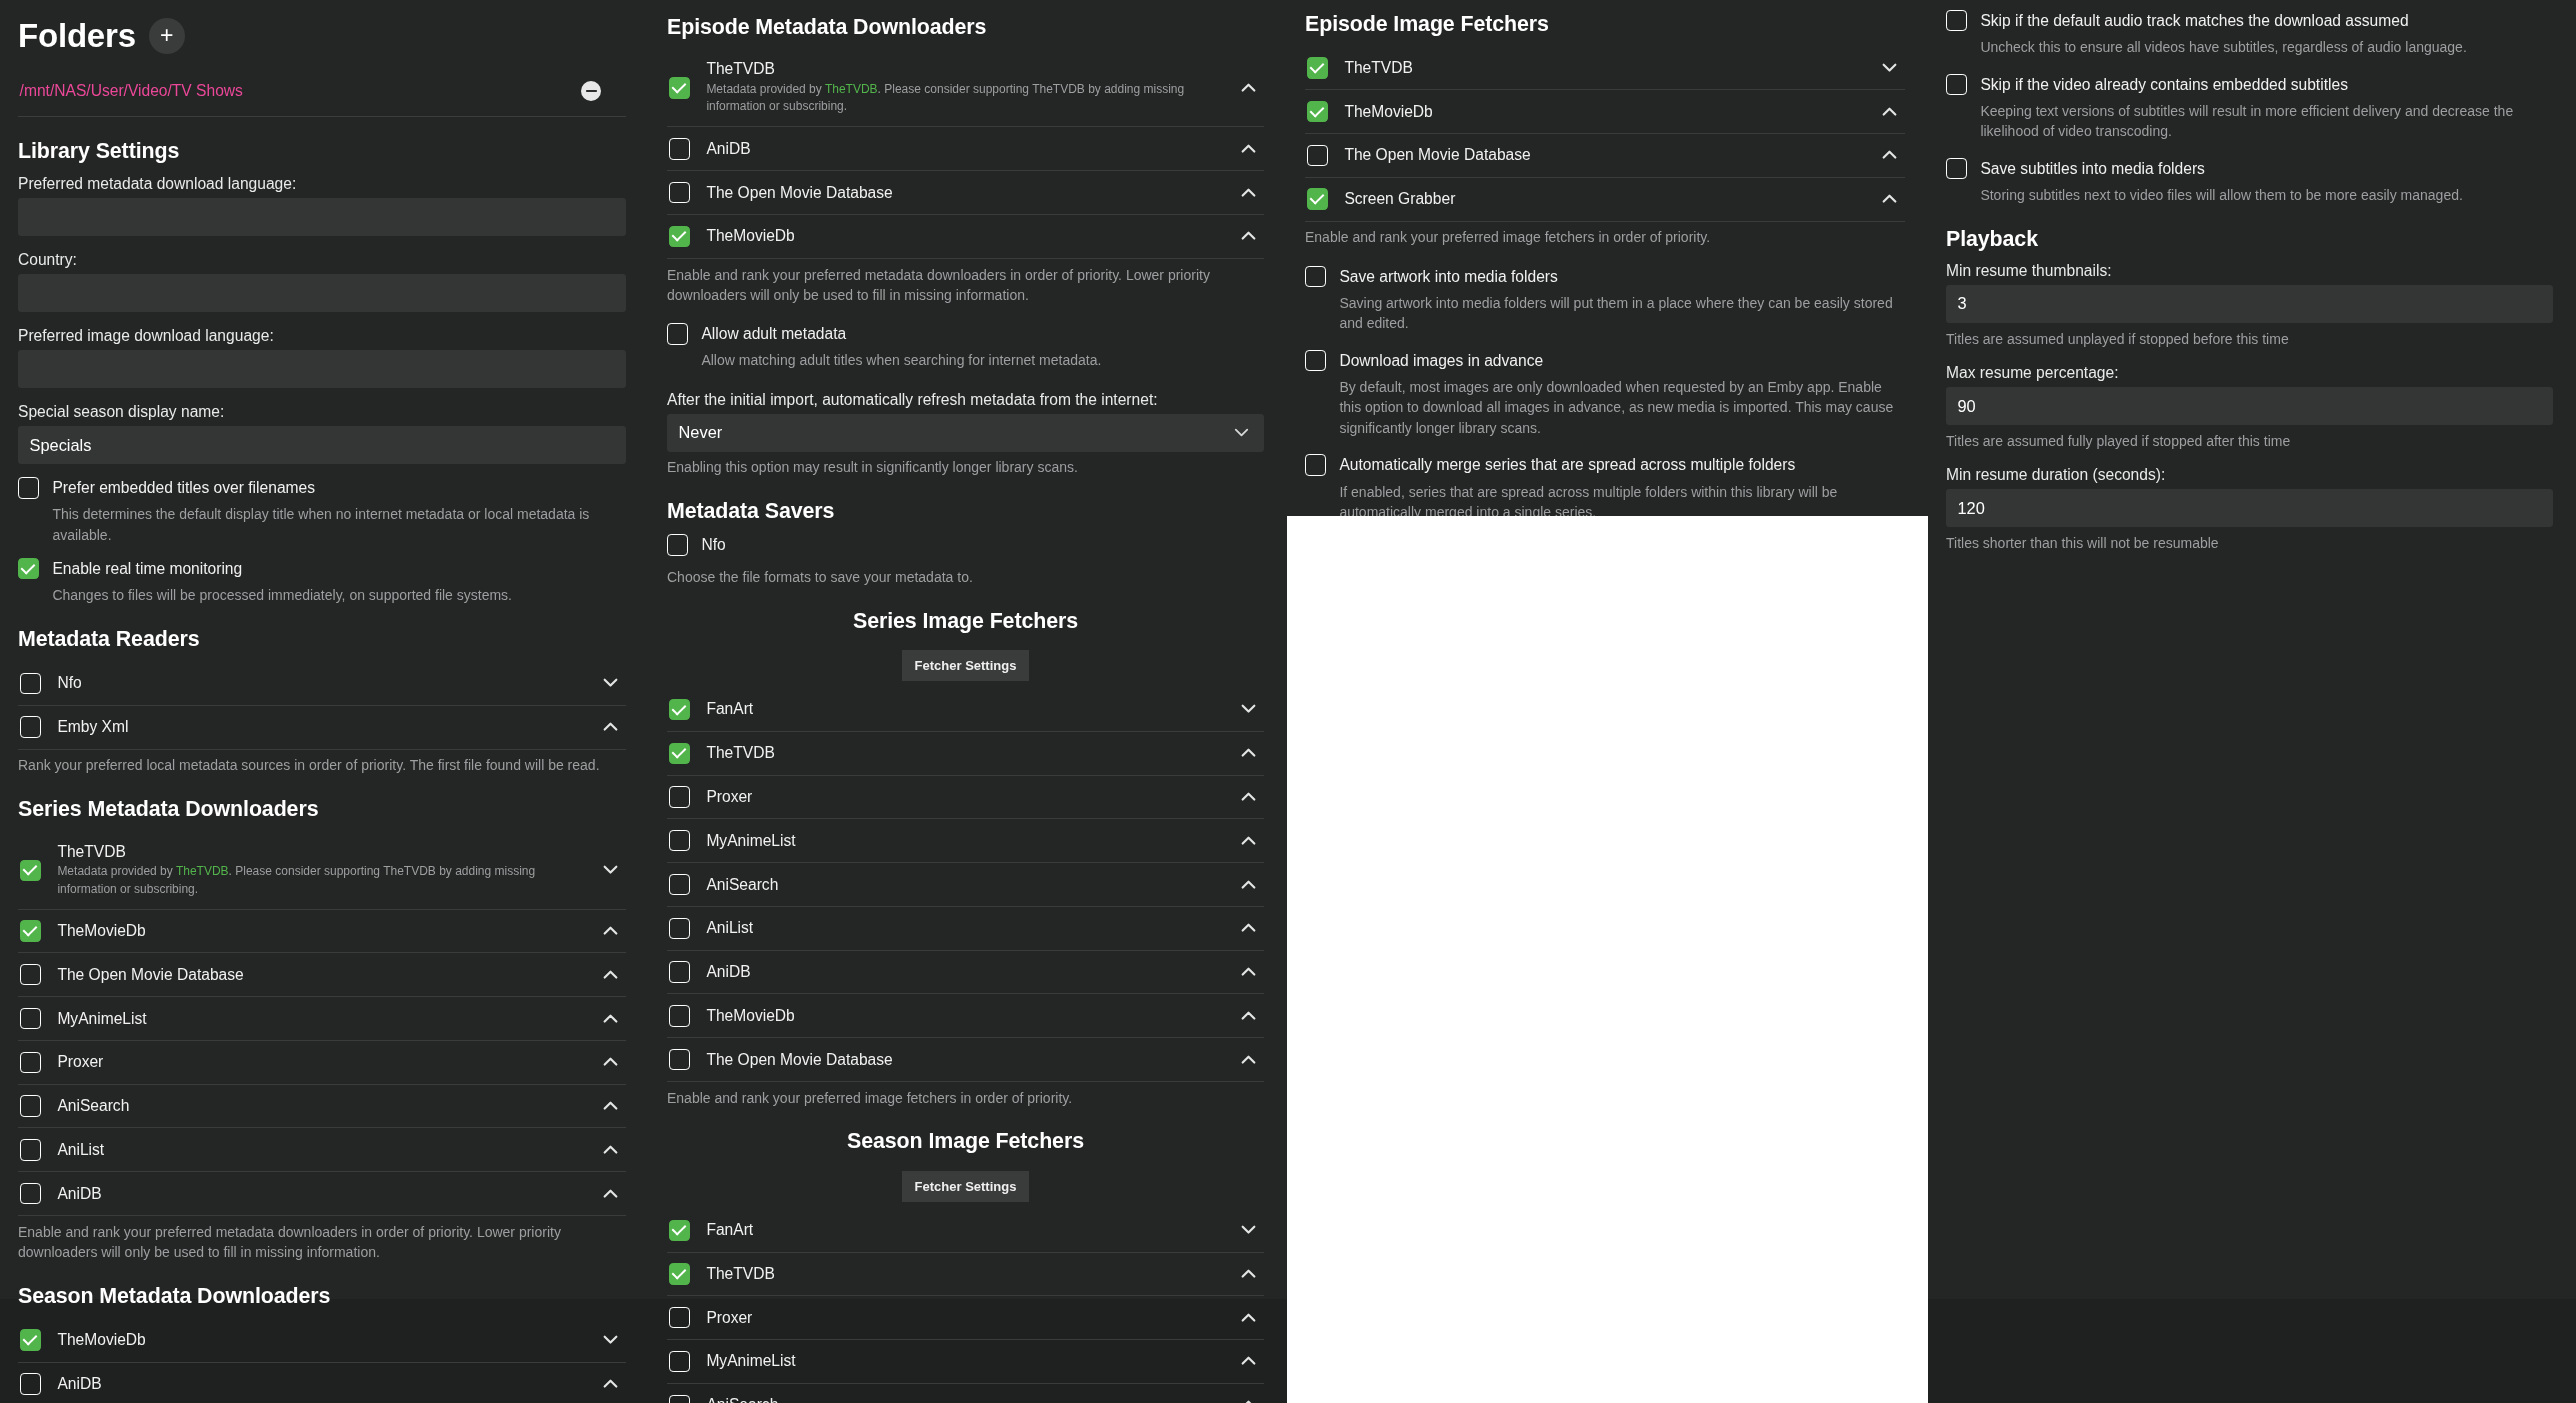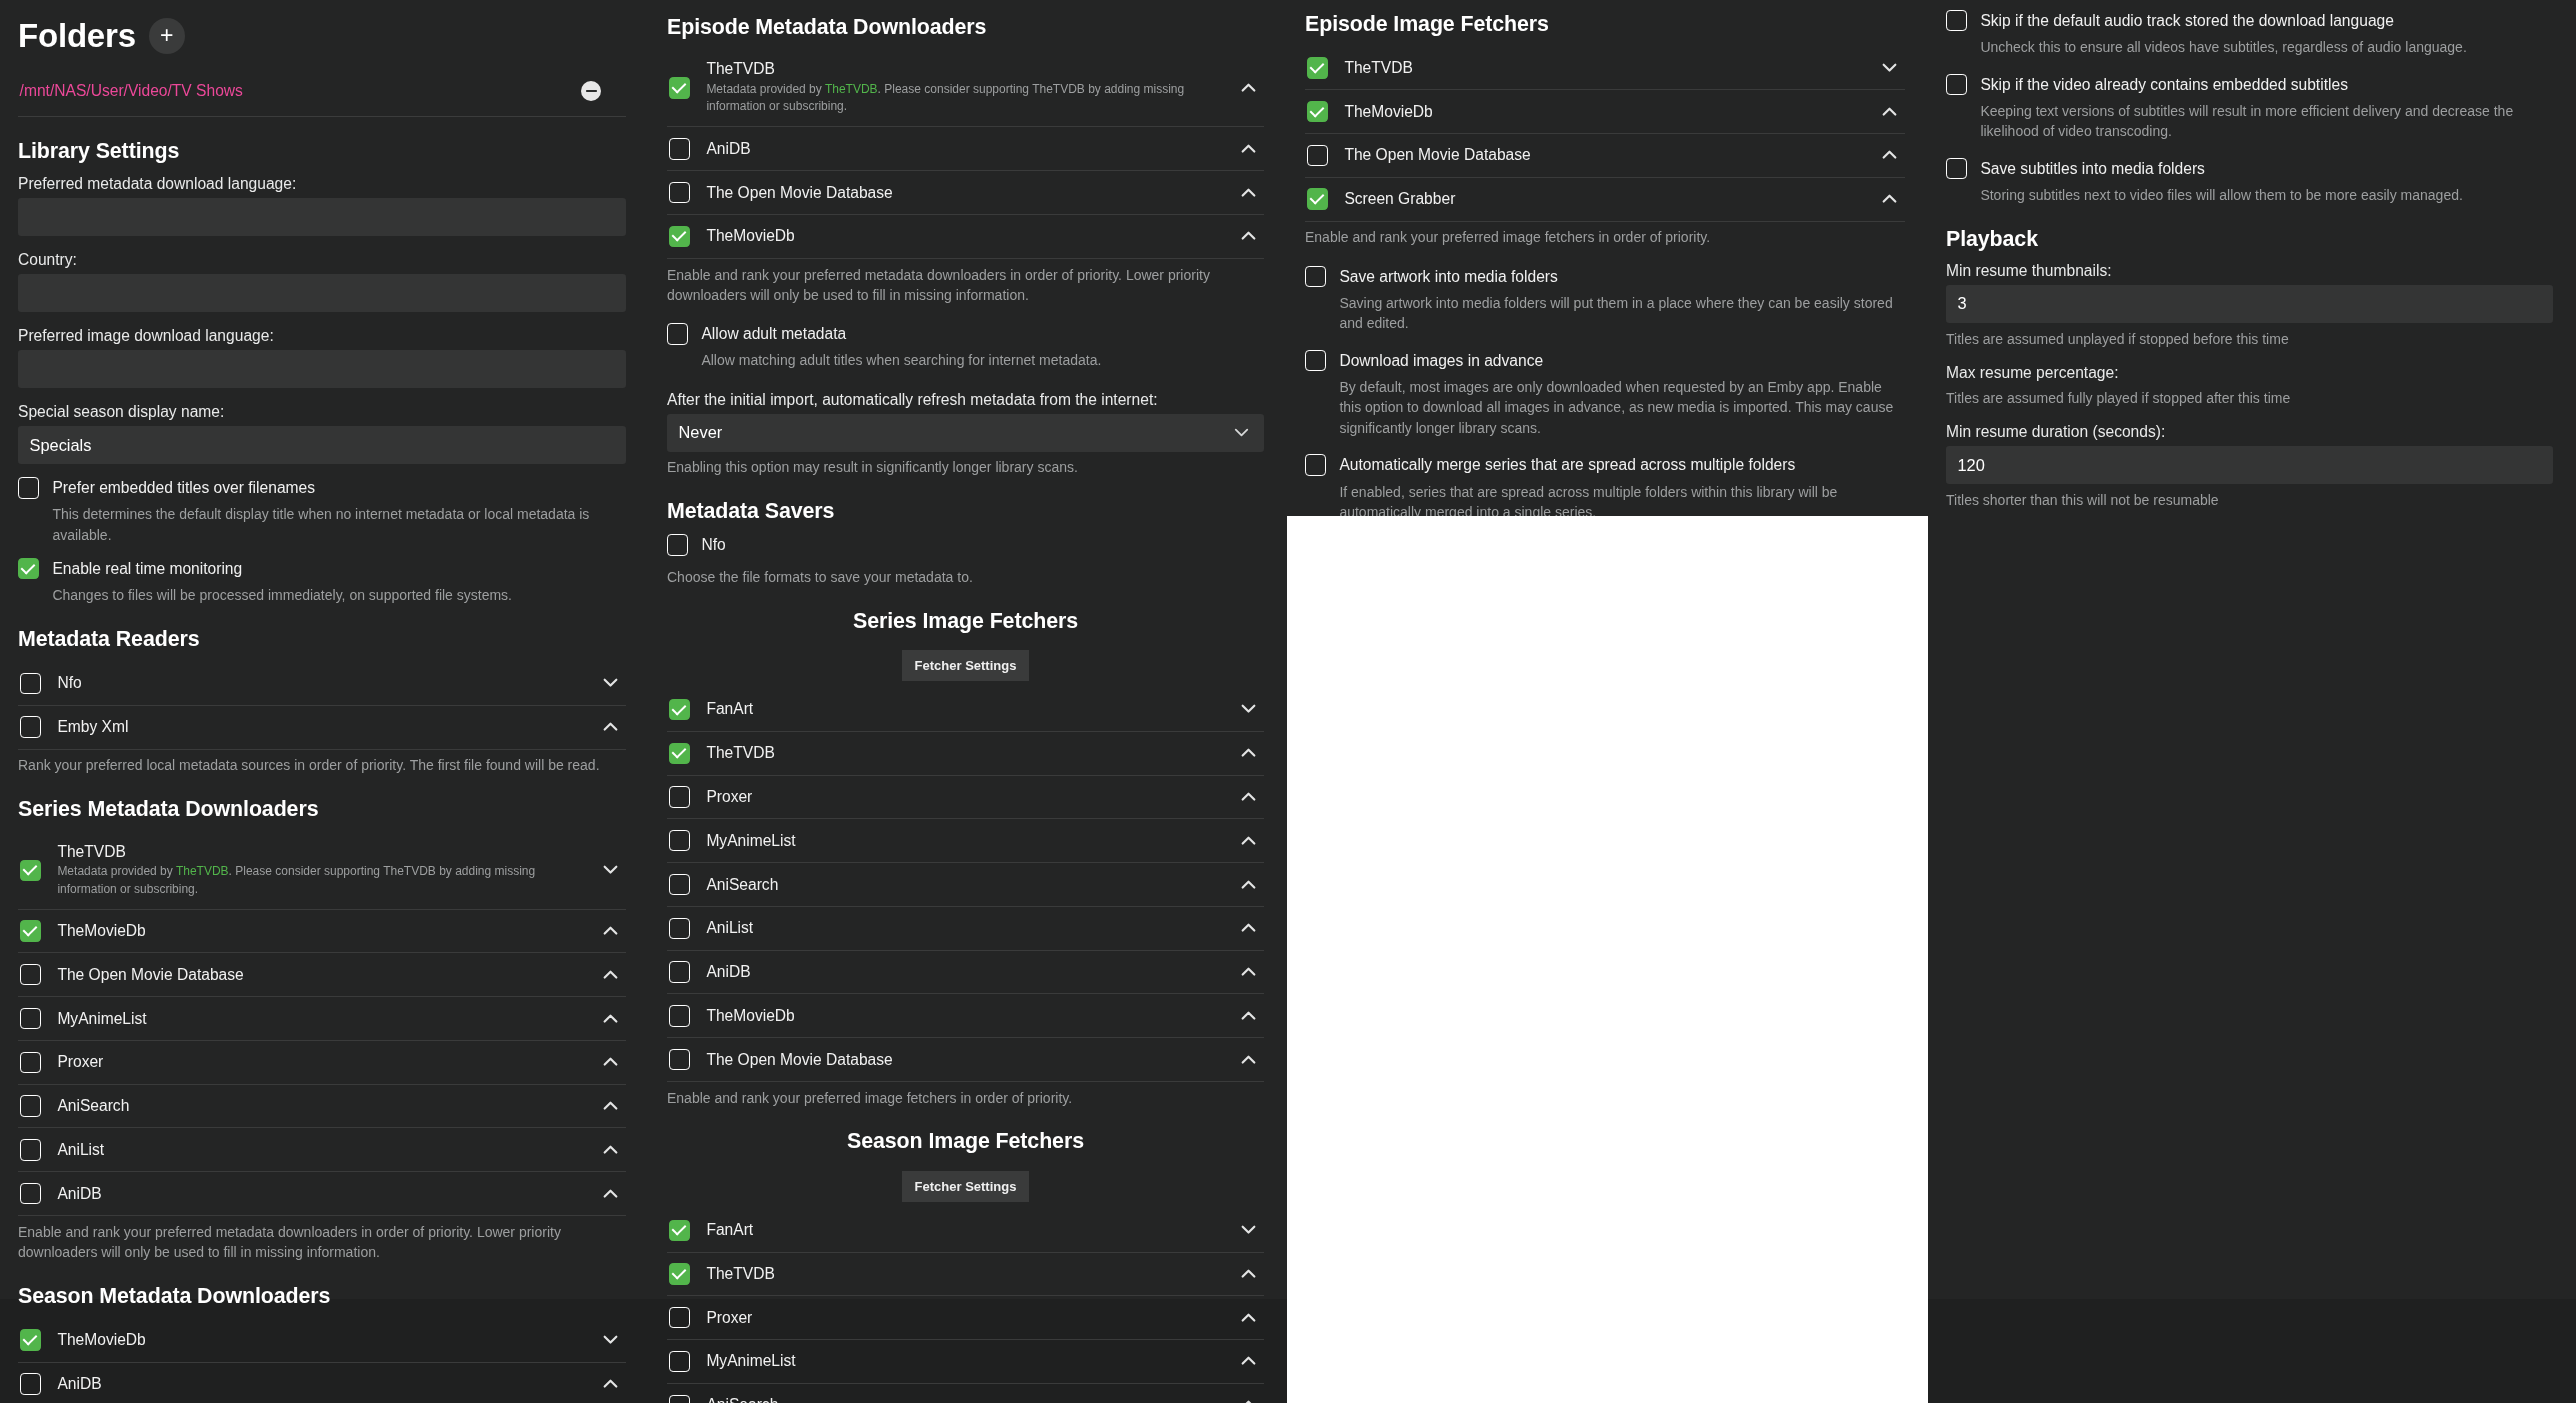--- a/index.html
+++ b/index.html
@@ -714,21 +714,21 @@
 
     </div>
   </div>
 
   <div class="col" id="col4">
     <div class="inner" style="padding-top:10px;">
 
       <div class="cbrow" style="margin-top:0;">
         <span class="chk"></span>
         <span class="body">
-          <span class="lbl">Skip if the default audio track stored the download language</span>
+          <span class="lbl">Skip if the default audio track matches the download assumed</span>
           <div class="helper">Uncheck this to ensure all videos have subtitles, regardless of audio language.</div>
         </span>
       </div>
 
       <div class="cbrow" style="margin-top:16.4px;">
         <span class="chk"></span>
         <span class="body">
           <span class="lbl">Skip if the video already contains embedded subtitles</span>
           <div class="helper">Keeping text versions of subtitles will result in more efficient delivery and decrease the likelihood of video transcoding.</div>
         </span>
@@ -744,20 +744,23 @@
 
       <h2 class="section">Playback</h2>
 
       <div class="fieldlabel" style="margin-top:8.2px;">Min resume thumbnails:</div>
       <div class="input-box">
         <span class="select-val">3</span>
       </div>
       <div class="helper">Titles are assumed unplayed if stopped before this time</div>
 
       <div class="fieldlabel">Max resume percentage:</div>
+      <div class="input-box">
+        <span class="select-val">90</span>
+      </div>
       <div class="helper">Titles are assumed fully played if stopped after this time</div>
 
       <div class="fieldlabel">Min resume duration (seconds):</div>
       <div class="input-box">
         <span class="select-val">120</span>
       </div>
       <div class="helper">Titles shorter than this will not be resumable</div>
 
     </div>
   </div>

